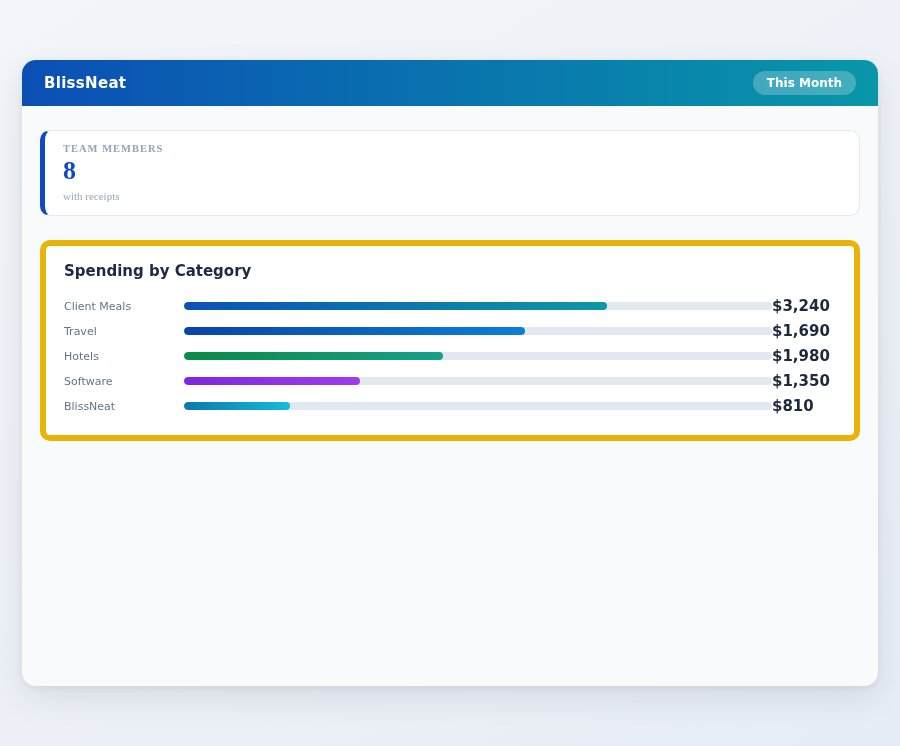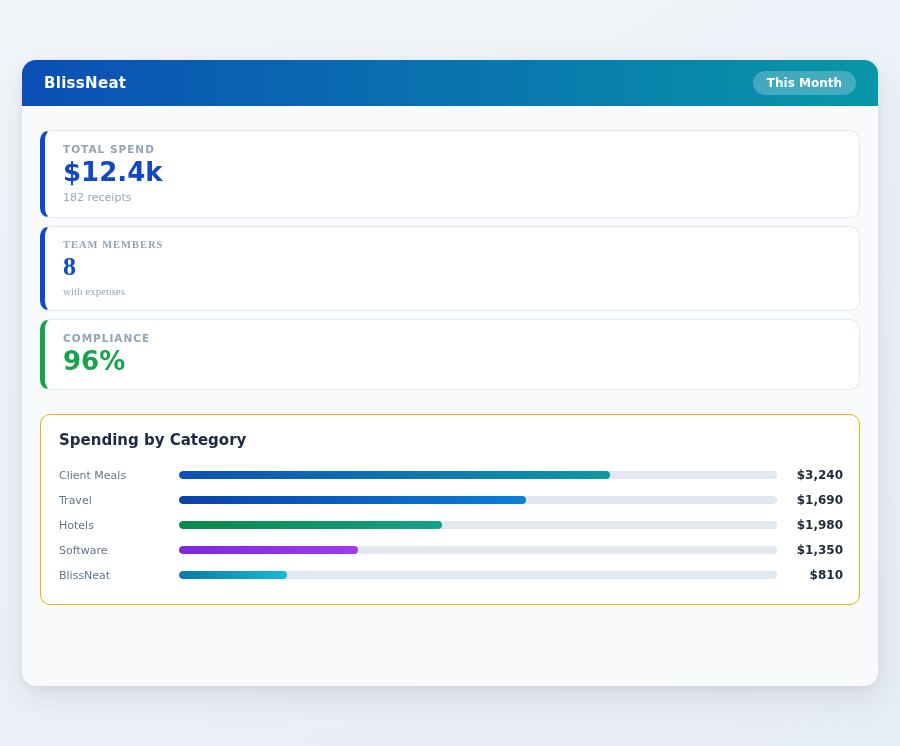--- a/index.html
+++ b/index.html
@@ -69,21 +69,21 @@
     margin-top: 3px;
     line-height: 1.1;
   }
   .stat-sub {
     font-size: 11px;
     color: #9aa7ba;
     margin-top: 4px;
   }
   .chart-card {
     background: #ffffff;
-    border: 1px solid #eab308;
+    border: 6px solid #eab308;
     border-radius: 10px;
     margin-top: 24px;
     padding: 14px 16px 16px 16px;
   }
   .chart-title {
     font-size: 15px;
     font-weight: bold;
     color: #1e2a44;
     margin: 2px 0 14px 2px;
   }
@@ -104,55 +104,46 @@
     border-radius: 4px;
     overflow: hidden;
     position: relative;
   }
   .bar-fill {
     height: 100%;
     border-radius: 4px;
     width: 0;
   }
   .row-value {
-    font-size: 12px;
+    font-size: 15px;
     font-weight: bold;
     color: #1e293b;
-    text-align: right;
+    text-align: left;
   }
 </style>
 </head>
 <body>
 
 <div class="panel">
 
   <div class="app-header" style="background: linear-gradient(90deg, rgb(11, 79, 181), rgb(8, 151, 168));">
     <div class="app-title">BlissNeat</div>
     <button class="period-badge">This Month</button>
   </div>
 
   <div class="content">
 
-    <div class="stat-card" style="border-left-color: rgb(17, 73, 196);">
-      <div class="stat-label">TOTAL SPEND</div>
-      <div class="stat-value" style="color: rgb(17, 73, 196);">$12.4k</div>
-      <div class="stat-sub">182 receipts</div>
-    </div>
 
     <div class="stat-card" style="border-left-color: rgb(17, 73, 196); font-family: Liberation Serif, serif;">
       <div class="stat-label">TEAM MEMBERS</div>
       <div class="stat-value" style="color: rgb(17, 73, 196);">8</div>
-      <div class="stat-sub">with expenses</div>
+      <div class="stat-sub">with receipts</div>
     </div>
 
 
-    <div class="stat-card" style="border-left-color: rgb(22, 163, 74);">
-      <div class="stat-label">COMPLIANCE</div>
-      <div class="stat-value" style="color: rgb(22, 163, 74);">96%</div>
-    </div>
 
     <div class="chart-card">
       <div class="chart-title">Spending by Category</div>
 
       <div class="chart-row">
         <div class="row-label">Client Meals</div>
         <div class="bar-track">
             <div class="bar-fill" style="width: 72%; background: linear-gradient(90deg, rgb(11, 81, 183), rgb(14, 152, 165));"></div>
           </div>
         <div class="row-value">$3,240</div>

